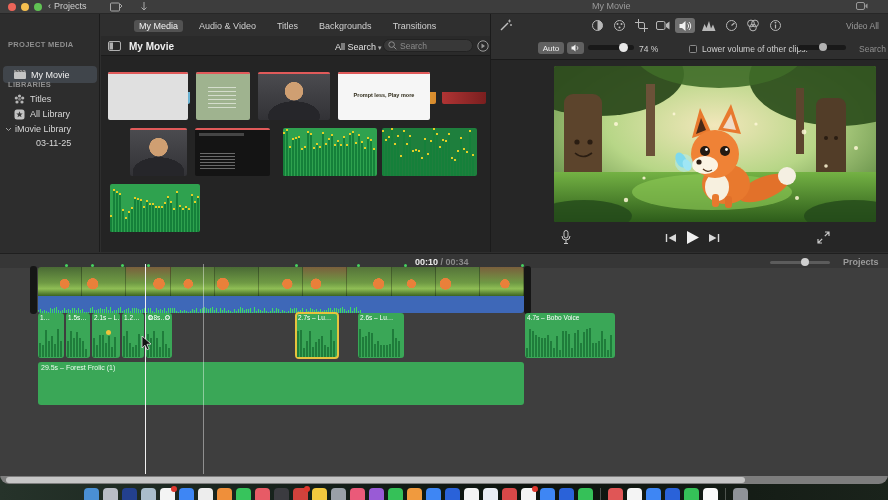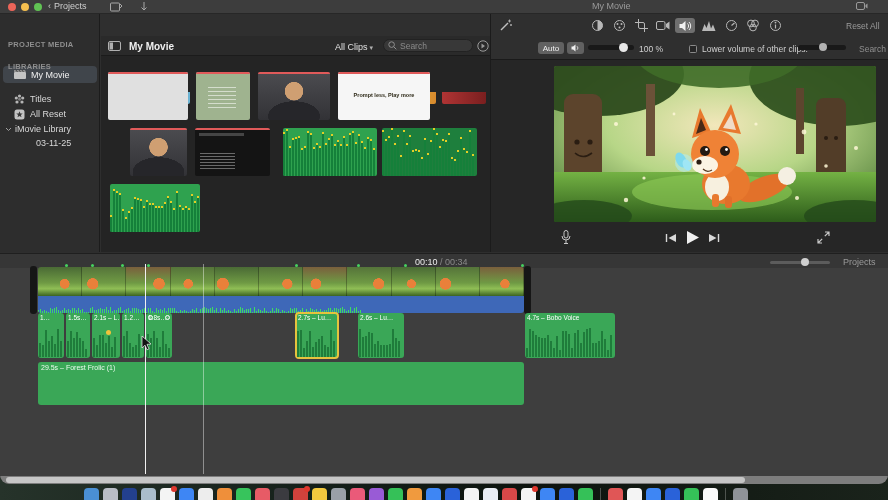--- a/index.html
+++ b/index.html
@@ -80,21 +80,21 @@
   .knob{position:absolute;border-radius:50%;background:#e8e8e8;}
   .vol-val{position:absolute;left:148px;top:8px;font-size:8.5px;color:#d0d0d0;}
   .cbx{position:absolute;left:198px;top:9px;width:8px;height:8px;border:1px solid #8a8a8a;border-radius:1.5px;background:#262626;}
   .lower-lbl{position:absolute;left:211px;top:8px;font-size:8.5px;color:#d0d0d0;}
   .reset-lbl{position:absolute;left:368px;top:8px;font-size:8.5px;color:#8f8f8f;}
 
   .viewer{position:absolute;left:63px;top:52px;width:322px;height:156px;background:#000;border-radius:2px;overflow:hidden;}
   .transport{position:absolute;left:0;top:212px;width:398px;height:26px;}
 
   
-  .timebar{position:absolute;left:0;top:253px;width:888px;height:16px;background:#363636;border-top:1px solid #1f1f1f;border-bottom:1px solid #2a2a2a;}
+  .timebar{position:absolute;left:0;top:253px;width:888px;height:16px;background:#363636;border-top:1px solid #1f1f1f;border-bottom:1px solid #2a2a2a;font-weight:bold;}
   .time-ro{position:absolute;left:415px;top:3px;font-size:9px;}
   .time-ro .cur{color:#ececec;} .time-ro .tot{color:#8a8a8a;}
   .settings-lbl{position:absolute;left:843px;top:3px;font-size:9px;color:#9a9a9a;}
 
   
   .timeline{position:absolute;left:0;top:268px;width:888px;height:208px;background:#3e3e3e;}
   .filmstrip{position:absolute;left:38px;top:-1px;width:486px;height:29px;display:flex;border-radius:3px 3px 0 0;overflow:hidden;}
   .frame{flex:1 1 0;border-right:1px solid rgba(0,0,0,.28);}
   .bluestrip{position:absolute;left:38px;top:28px;width:486px;height:17px;background:#3e68b8;border-radius:0 0 3px 3px;overflow:hidden;}
   .bluestrip .wave{position:absolute;left:0;bottom:0;width:100%;height:11px;}
@@ -190,34 +190,41 @@
       <div class="win-title">My Movie</div>
       <div class="tb-icon" style="left:856px">
         <svg width="12" height="9" viewBox="0 0 12 9">
             <rect x="0.5" y="0.5" width="8" height="7" rx="1.5" fill="none" stroke="#9a9a9a"></rect>
             <path d="M9.5 3l2-1.5v5L9.5 5z" fill="#9a9a9a"></path>
           </svg>
       </div>
     </div>
 
     <div class="chrome-strip"></div>
+    <div class="tabs">
+      <div class="tab sel">My Media</div>
+      <div class="tab">Audio &amp; Video</div>
+      <div class="tab">Titles</div>
+      <div class="tab">Backgrounds</div>
+      <div class="tab">Transitions</div>
+    </div>
 
     <div class="sidebar">
       <div class="sb-h" style="top:26px">PROJECT MEDIA</div>
       <div class="sb-sel">
         <span class="sb-ico" style="left:11px;top:4px">
           <svg width="12" height="9" viewBox="0 0 12 9">
               <rect x="0" y="2" width="12" height="7" rx="1" fill="#c4c4c4"></rect>
               <path d="M0 2 12 2 11 0 -1 0z" fill="#8f8f8f"></path>
               <path d="M2 0l1.5 2M5 0l1.5 2M8 0l1.5 2" stroke="#3a3a3a" stroke-width=".8"></path>
             </svg>
         </span>
         <span class="lbl">My Movie</span>
       </div>
-      <div class="sb-h" style="top:48px">LIBRARIES</div>
+      <div class="sb-h" style="top:66px">LIBRARIES</div>
       <div class="sb-row" style="top:78px">
         <span class="sb-ico">
           <svg width="11" height="11" viewBox="0 0 11 11">
               <g fill="#b5b5b5">
                 <circle cx="5.5" cy="2" r="1.6"></circle>
                 <circle cx="8.7" cy="4" r="1.6"></circle>
                 <circle cx="8" cy="8" r="1.6"></circle>
                 <circle cx="3" cy="8" r="1.6"></circle>
                 <circle cx="2.3" cy="4" r="1.6"></circle>
               </g>
@@ -226,21 +233,21 @@
         </span>
         <span class="lbl">Titles</span>
       </div>
       <div class="sb-row" style="top:93px">
         <span class="sb-ico">
           <svg width="11" height="11" viewBox="0 0 11 11">
               <rect x="0.5" y="0.5" width="10" height="10" rx="2.5" fill="#c4c4c4"></rect>
               <path d="M5.5 2.2 6.4 4.4 8.7 4.5 6.9 6 7.5 8.3 5.5 7 3.5 8.3 4.1 6 2.3 4.5 4.6 4.4z" fill="#3a3a3a"></path>
             </svg>
         </span>
-        <span class="lbl">All Reset</span>
+        <span class="lbl">All Library</span>
       </div>
       <div class="sb-row" style="top:108px">
         <span class="sb-ico" style="left:5px;top:5px">
           <svg width="7" height="5" viewBox="0 0 7 5">
               <path d="M1 1l2.5 2.5L6 1" fill="none" stroke="#a0a0a0"></path>
             </svg>
         </span>
         <span class="lbl" style="left:15px">iMovie Library</span>
       </div>
       <div class="sb-row" style="top:122px">
@@ -250,21 +257,21 @@
 
     <div class="browser">
       <div class="br-head">
         <span style="position:absolute;left:7px;top:5px">
           <svg width="13" height="10" viewBox="0 0 13 10">
               <rect x="0.5" y="0.5" width="12" height="9" rx="1.5" fill="none" stroke="#b0b0b0"></rect>
               <rect x="1.5" y="1.5" width="3.5" height="7" fill="#b0b0b0"></rect>
             </svg>
         </span>
         <span class="br-title">My Movie</span>
-        <span class="br-filter"><span>All Clips</span><span class="car">▾</span></span>
+        <span class="br-filter"><span>All Search</span><span class="car">▾</span></span>
         <span class="search-pill">
           <span>
             <svg width="9" height="9" viewBox="0 0 9 9">
                 <circle cx="3.6" cy="3.6" r="2.8" fill="none" stroke="#8f8f8f"></circle>
                 <path d="M5.8 5.8 8.3 8.3" stroke="#8f8f8f"></path>
               </svg>
           </span>
           <input placeholder="Search" style="">
         </span>
         <span class="arrow-circ">
@@ -457,34 +464,34 @@
               <circle cx="7" cy="8.5" r="3.4" fill="none" stroke="#b8b8b8"></circle>
             </svg>
         </span>
         <span class="adj-icon" style="left:274px">
           <svg width="13" height="13" viewBox="0 0 13 13">
               <circle cx="6.5" cy="6.5" r="5" fill="none" stroke="#b8b8b8"></circle>
               <path d="M6.5 5.5v4" stroke="#b8b8b8" stroke-width="1.2"></path>
               <circle cx="6.5" cy="3.6" r=".9" fill="#b8b8b8"></circle>
             </svg>
         </span>
-        <span class="reset-all">Reset All</span>
+        <span class="reset-all">Video All</span>
       </div>
 
       <div class="vol-row">
         <span class="pill" style="left:47px;width:26px">Auto</span>
         <span class="pill" style="left:76px;width:17px">
           <svg width="9" height="8" viewBox="0 0 9 8">
               <path d="M0.5 2.6h1.6L4.5 0.5v7L2.1 5.4H0.5z" fill="#f0f0f0"></path>
               <path d="M6 2.2a2.4 2.4 0 0 1 0 3.6" fill="none" stroke="#f0f0f0" stroke-width=".8"></path>
             </svg>
         </span>
         <span class="slider-track" style="left:97px;top:9px;width:46px;height:5px"></span>
         <span class="knob" style="left:128px;top:7px;width:9px;height:9px"></span>
-        <span class="vol-val">100 %</span>
+        <span class="vol-val">74 %</span>
         <span class="cbx"></span>
         <span class="lower-lbl">Lower volume of other clips:</span>
         <span class="slider-track" style="left:307px;top:9px;width:48px;height:5px"></span>
         <span class="knob" style="left:328px;top:7px;width:8px;height:8px;background:#b2b2b2"></span>
         <span class="reset-lbl">Search</span>
       </div>
 
       <div class="viewer">
         <svg width="322" height="156" viewBox="0 0 322 156">
           <defs>

